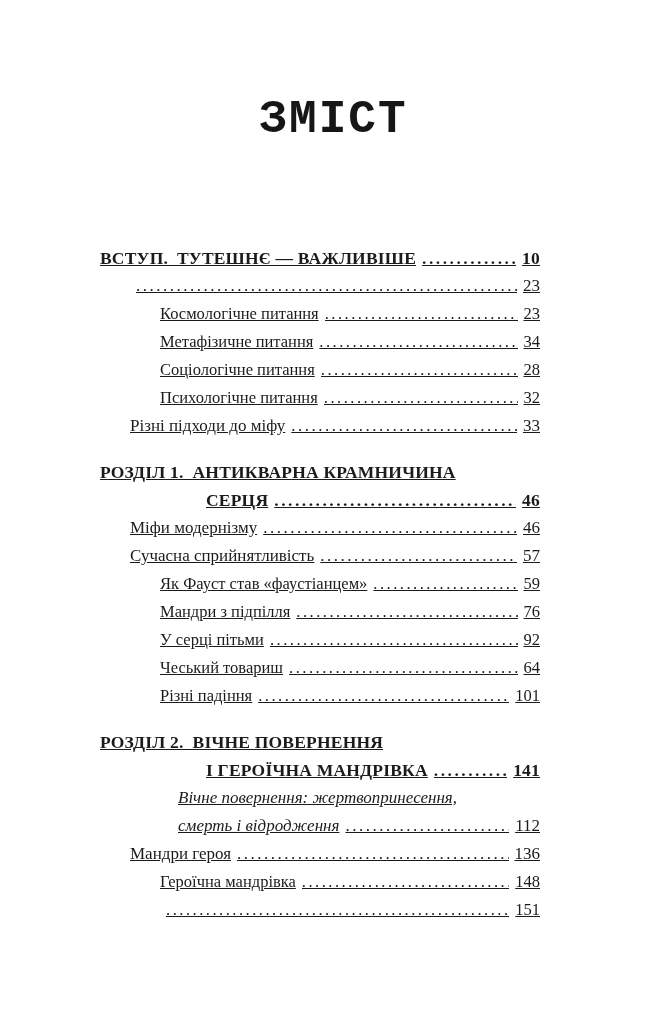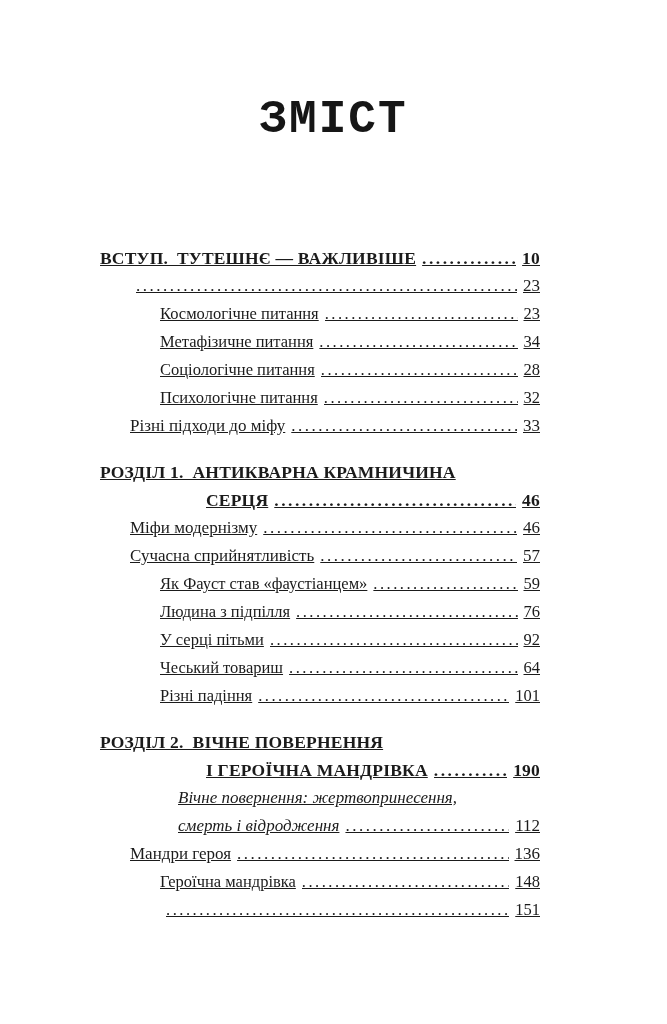--- a/index.html
+++ b/index.html
@@ -152,21 +152,21 @@
       </div>
       <div class="toc-entry level-2 style-normal">
         <div class="toc-row">
           <span class="toc-text">Як Фауст став «фаустіанцем»</span>
           <span class="leader"></span>
           <span class="page-num">59</span>
         </div>
       </div>
       <div class="toc-entry level-2 style-normal">
         <div class="toc-row">
-          <span class="toc-text">Людина з підпілля</span>
+          <span class="toc-text">Мандри з підпілля</span>
           <span class="leader"></span>
           <span class="page-num">76</span>
         </div>
       </div>
       <div class="toc-entry level-2 style-normal">
         <div class="toc-row">
           <span class="toc-text">У серці пітьми</span>
           <span class="leader"></span>
           <span class="page-num">92</span>
         </div>
@@ -185,21 +185,21 @@
           <span class="page-num">101</span>
         </div>
       </div>
       <div class="toc-entry level-0 style-bold gap-before">
         <div class="toc-row">
           <span class="toc-text">РОЗДІЛ 2. ВІЧНЕ ПОВЕРНЕННЯ</span>
         </div>
         <div class="toc-row cont" style="padding-left: 106px;">
           <span class="toc-text">І ГЕРОЇЧНА МАНДРІВКА</span>
           <span class="leader"></span>
-          <span class="page-num">190</span>
+          <span class="page-num">141</span>
         </div>
       </div>
       <div class="toc-entry level-1 style-italic">
         <div class="toc-row">
           <span class="toc-text">Вічне повернення: жертвопринесення,</span>
         </div>
         <div class="toc-row cont">
           <span class="toc-text">смерть і відродження</span>
           <span class="leader"></span>
           <span class="page-num">112</span>

